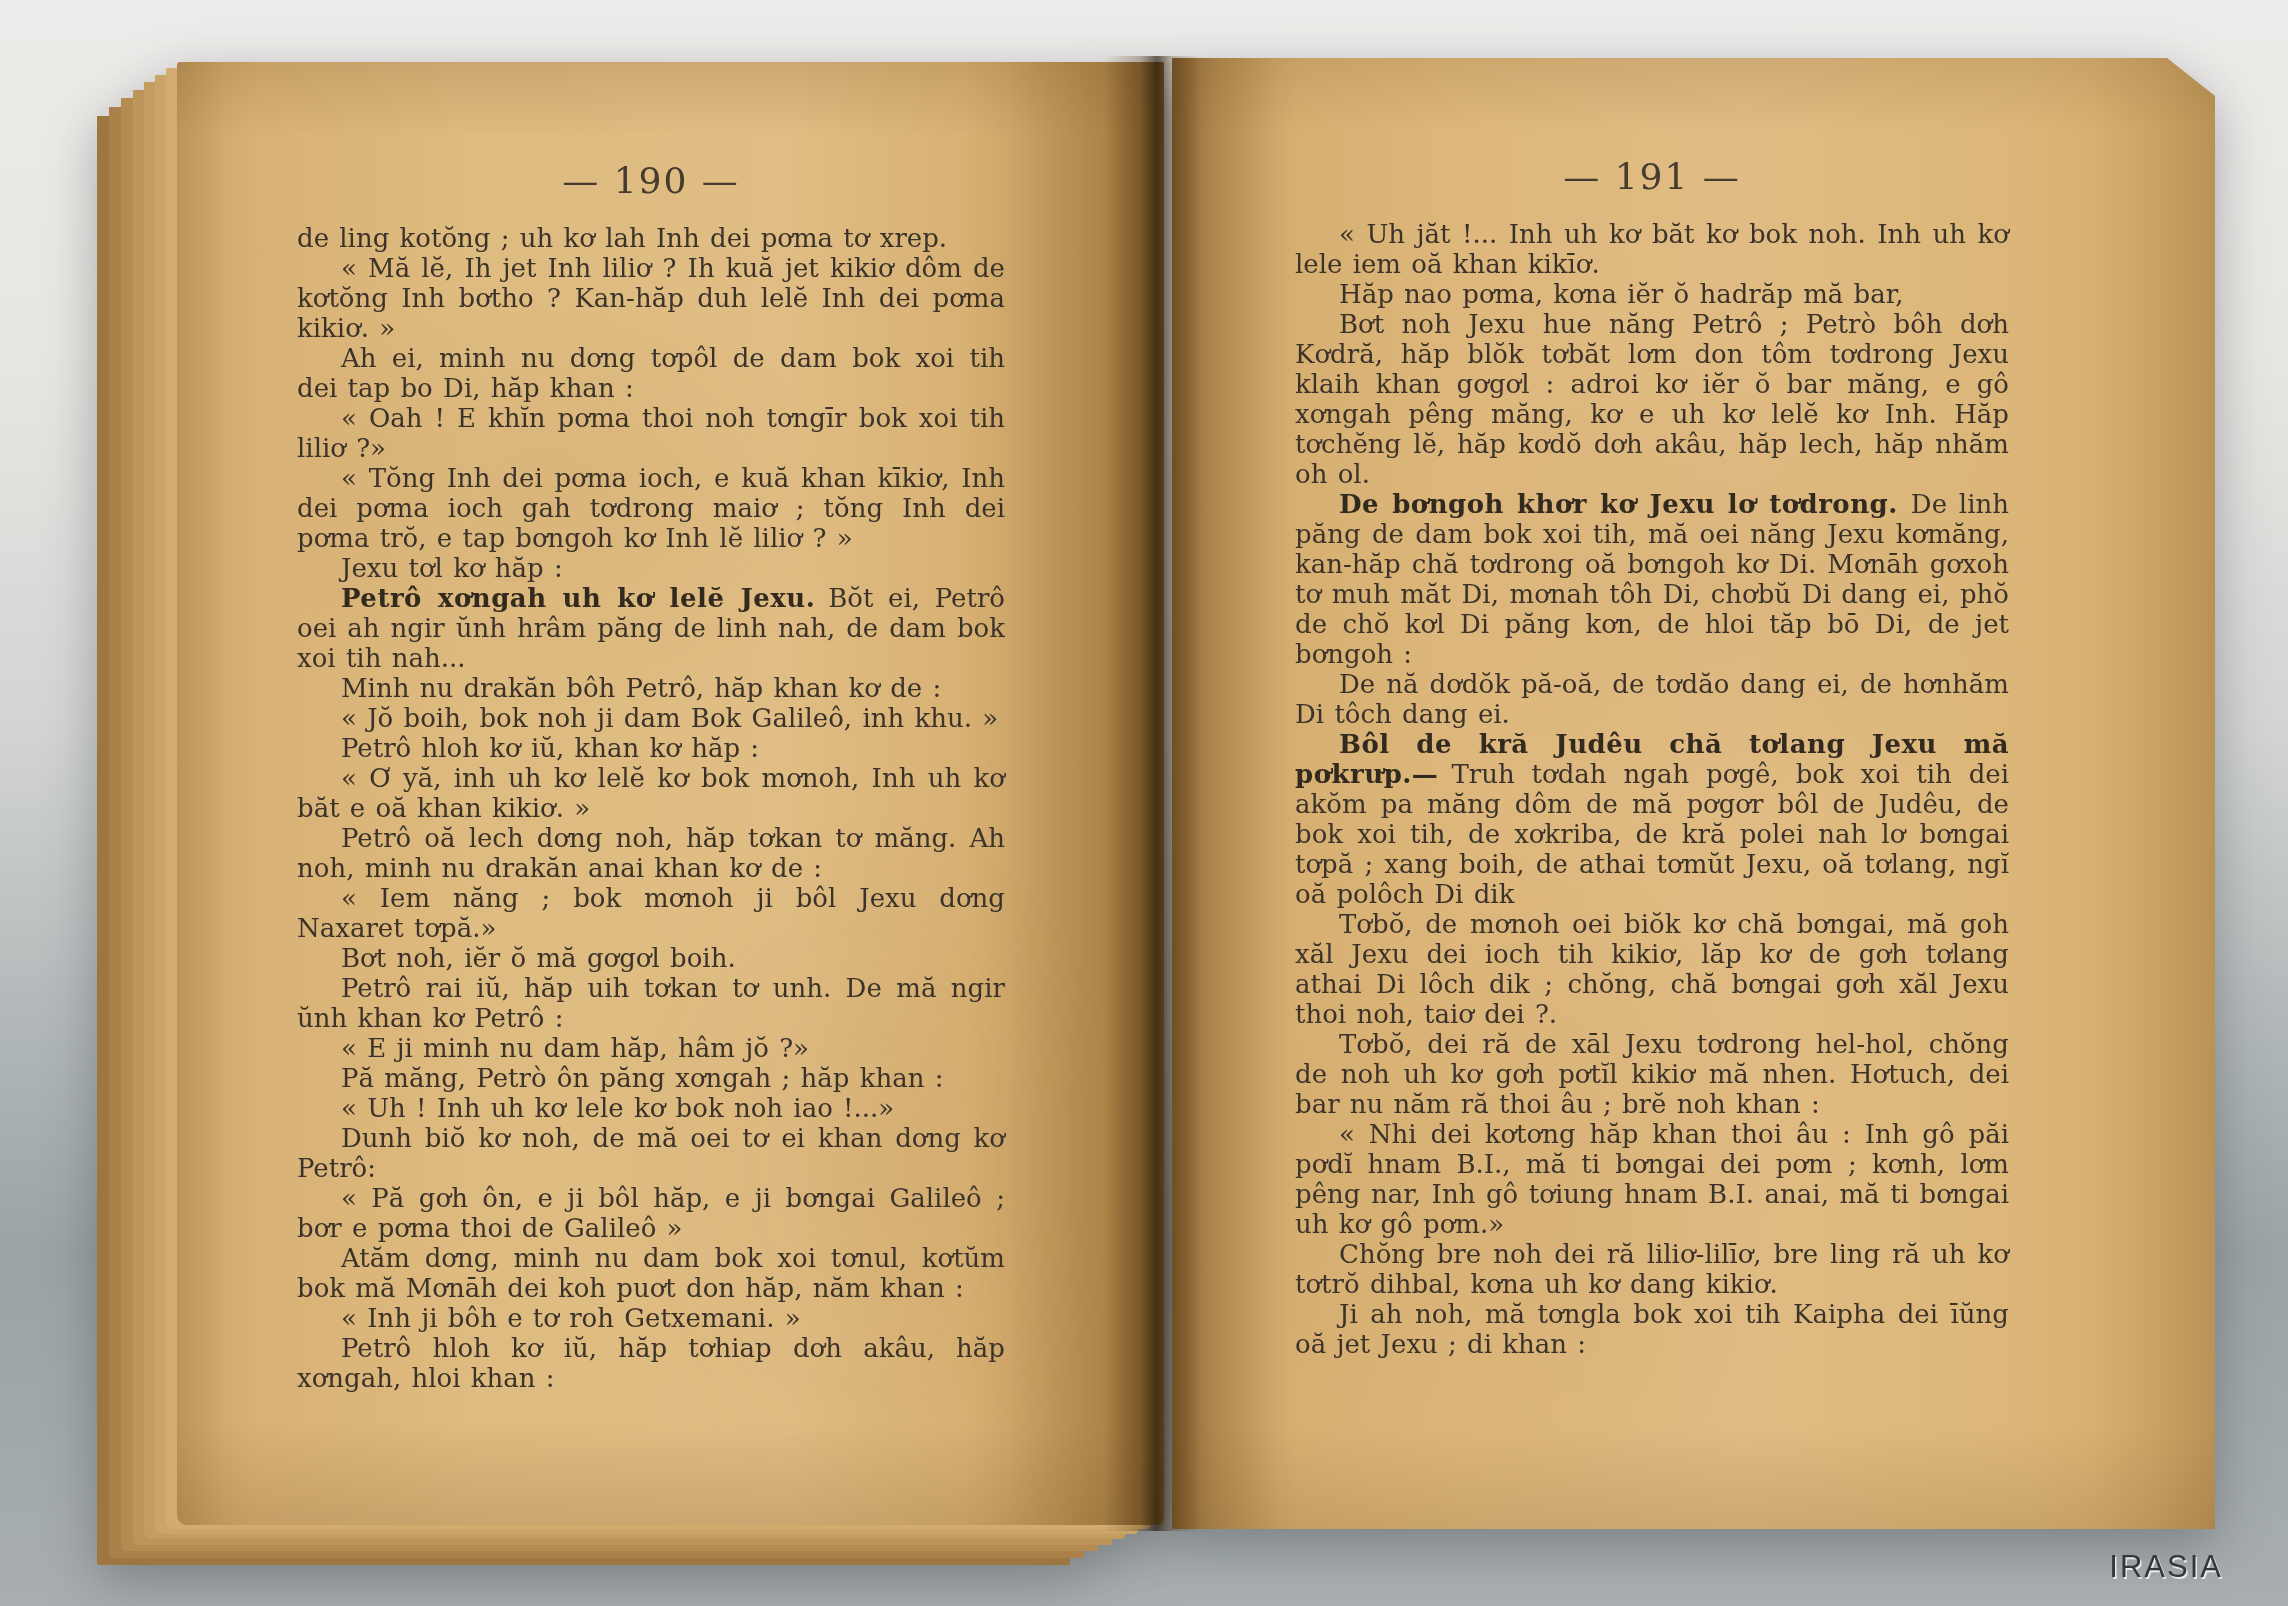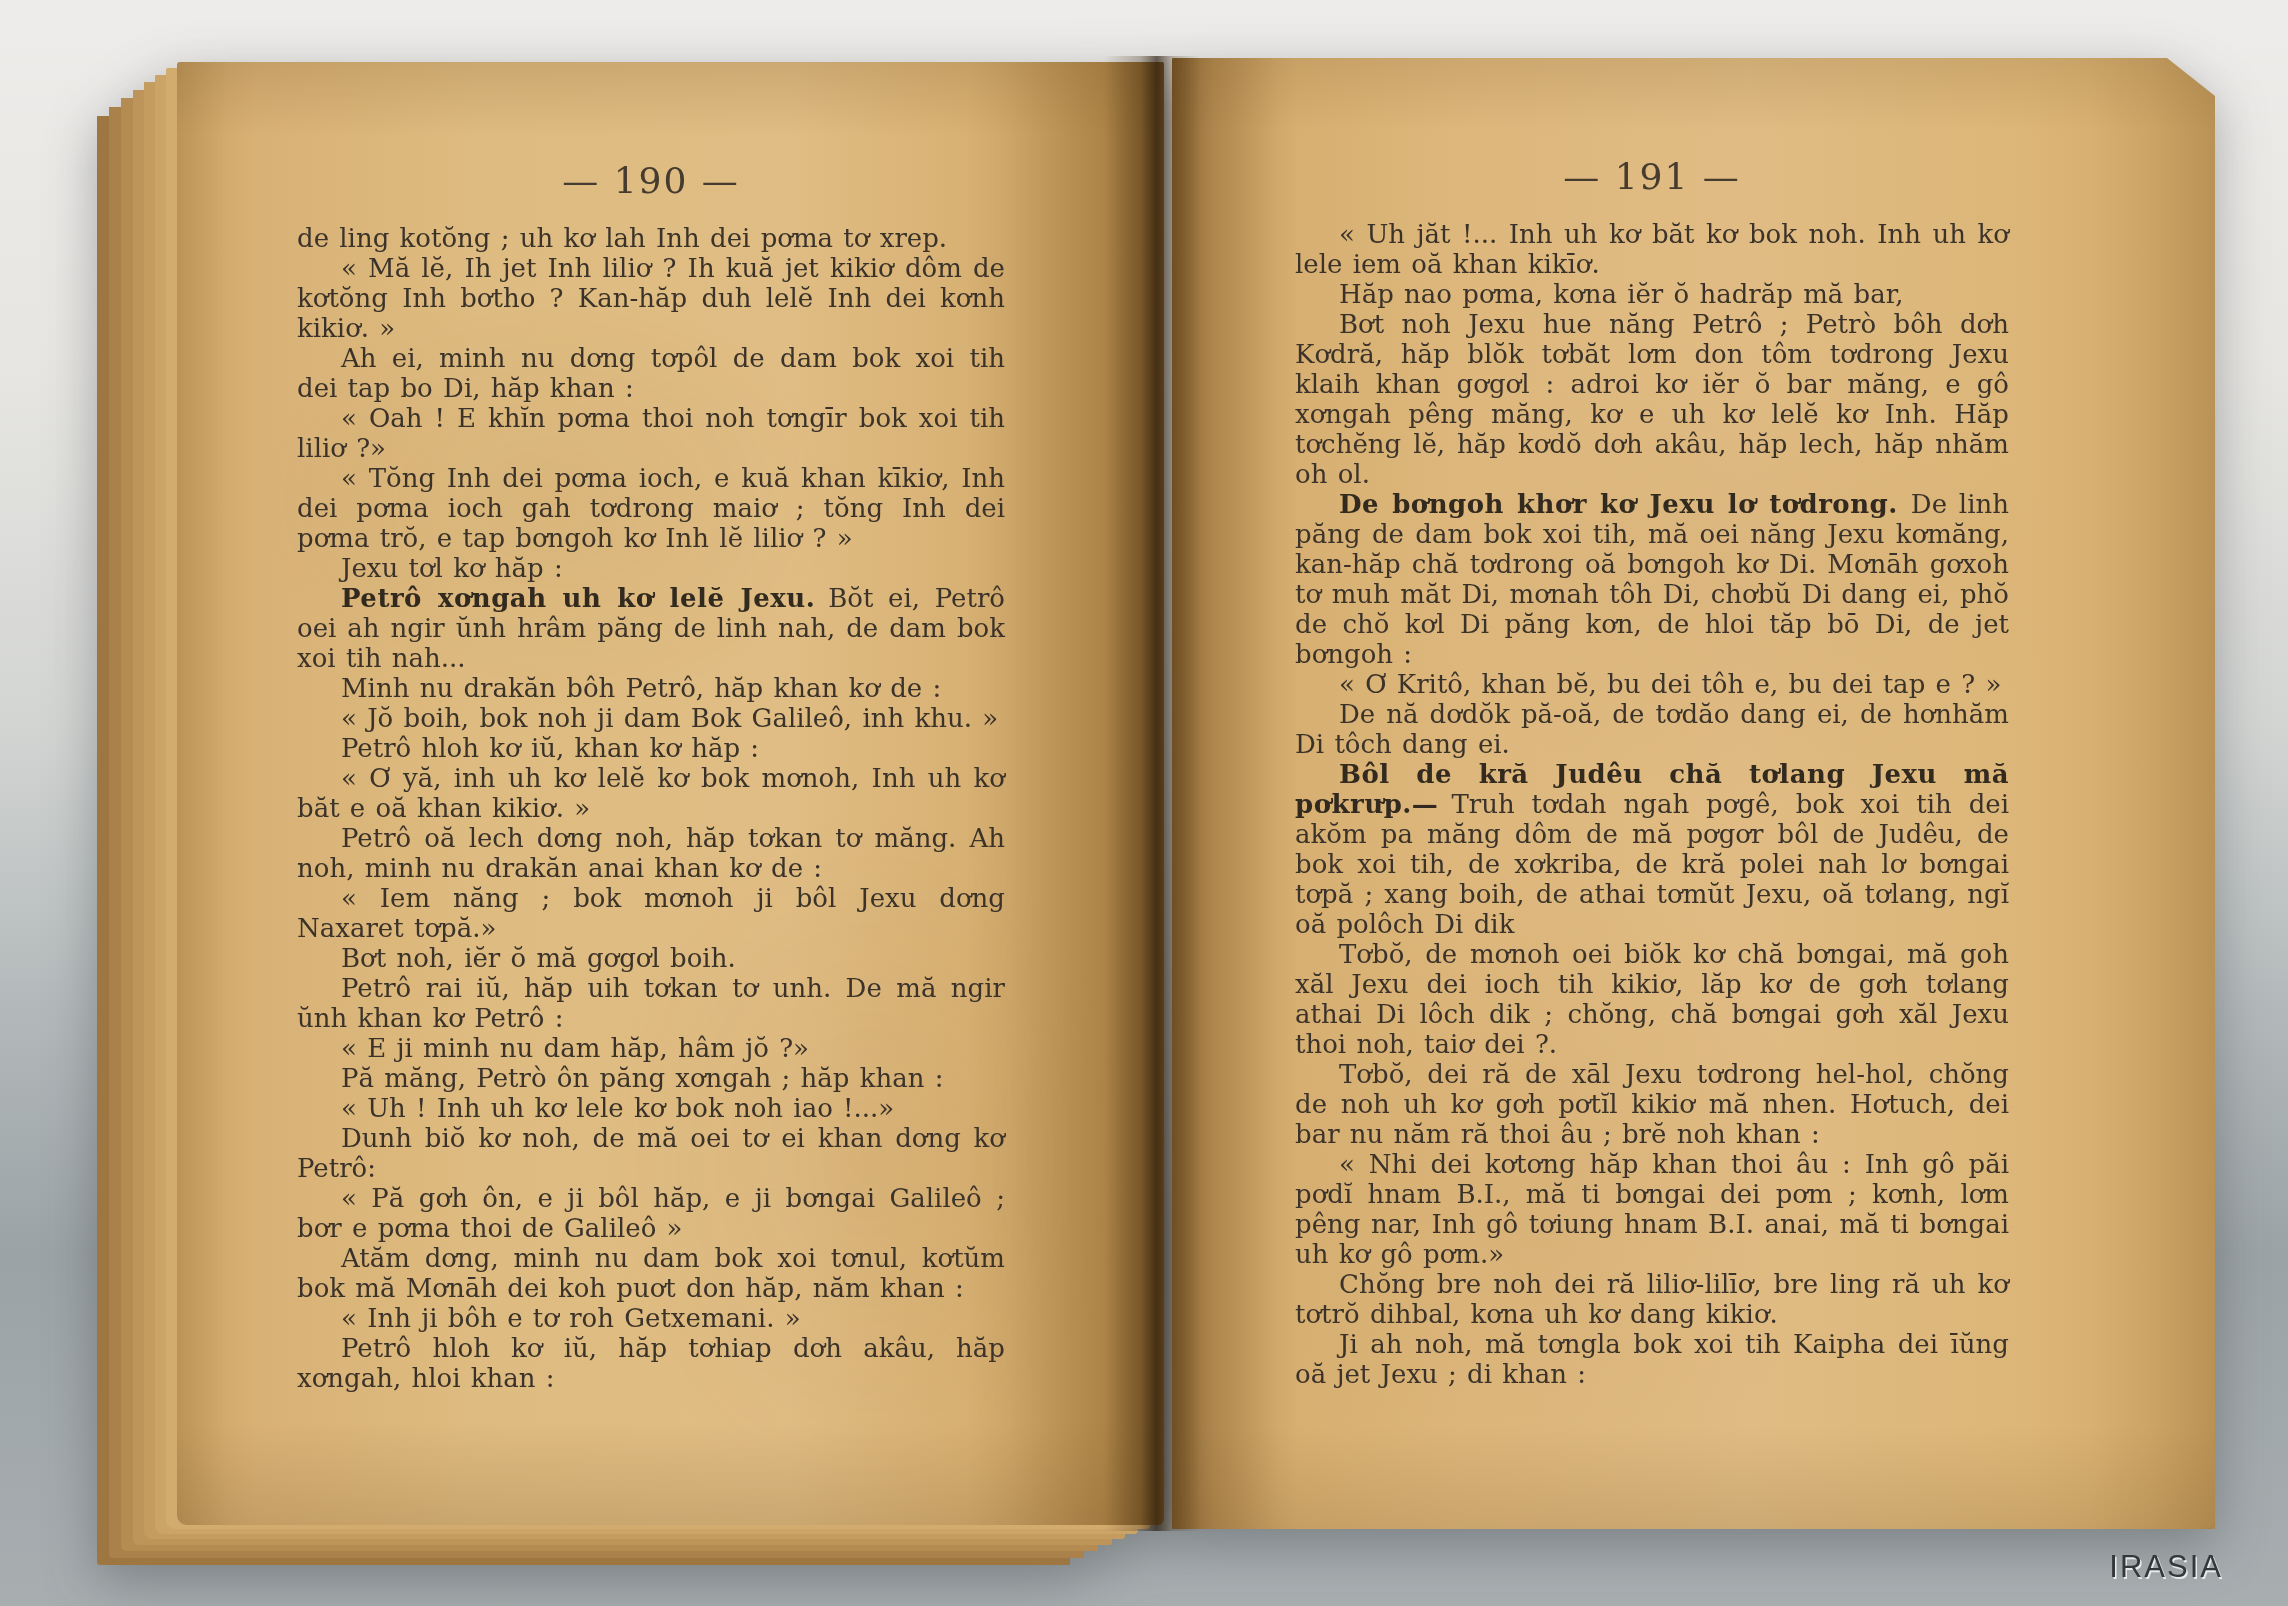--- a/index.html
+++ b/index.html
@@ -94,21 +94,21 @@
   <div class="book">
 
     <div class="page-left"></div>
     <div class="page-right"></div>
     <div class="gutter"></div>
 
     <div class="page-inner left">
       <div class="page-header">— 190 —</div>
       <div id="page-left-content">
           <p class="para">de ling kotŏng ; uh kơ lah Inh dei pơma tơ xrep.</p>
-          <p class="para indent">« Mă lĕ, Ih jet Inh liliơ ? Ih kuă jet kikiơ dôm de kơtŏng Inh bơtho ? Kan-hăp duh lelĕ Inh dei kơnh kikiơ. »</p>
+          <p class="para indent">« Mă lĕ, Ih jet Inh liliơ ? Ih kuă jet kikiơ dôm de kơtŏng Inh bơtho ? Kan-hăp duh lelĕ Inh dei pơma kikiơ. »</p>
           <p class="para indent">Ah ei, minh nu dơng tơpôl de dam bok xoi tih dei tap bo Di, hăp khan :</p>
           <p class="para indent">« Oah ! E khĭn pơma thoi noh tơngīr bok xoi tih liliơ ?»</p>
           <p class="para indent">« Tŏng Inh dei pơma ioch, e kuă khan kīkiơ, Inh dei pơma ioch gah tơdrong maiơ ; tŏng Inh dei pơma trŏ, e tap bơngoh kơ Inh lĕ liliơ ? »</p>
           <p class="para indent">Jexu tơl kơ hăp :</p>
           <p class="para indent gap"><b class="lead">Petrô xơngah uh kơ lelĕ Jexu.</b> Bŏt ei, Petrô oei ah ngir ŭnh hrâm păng de linh nah, de dam bok xoi tih nah...</p>
           <p class="para indent">Minh nu drakăn bôh Petrô, hăp khan kơ de :</p>
           <p class="para indent">« Jŏ boih, bok noh ji dam Bok Galileô, inh khu. »</p>
           <p class="para indent">Petrô hloh kơ iŭ, khan kơ hăp :</p>
           <p class="para indent">« Ơ yă, inh uh kơ lelĕ kơ bok mơnoh, Inh uh kơ băt e oă khan kikiơ. »</p>
           <p class="para indent">Petrô oă lech dơng noh, hăp tơkan tơ măng. Ah noh, minh nu drakăn anai khan kơ de :</p>
@@ -126,21 +126,20 @@
         </div>
     </div>
 
     <div class="page-inner right">
       <div class="page-header">— 191 —</div>
       <div id="page-right-content">
           <p class="para indent">« Uh jăt !... Inh uh kơ băt kơ bok noh. Inh uh kơ lele iem oă khan kikīơ.</p>
           <p class="para indent">Hăp nao pơma, kơna iĕr ŏ hadrăp mă bar,</p>
           <p class="para indent">Bơt noh Jexu hue năng Petrô ; Petrò bôh dơh Kơdră, hăp blŏk tơbăt lơm don tôm tơdrong Jexu klaih khan gơgơl : adroi kơ iĕr ŏ bar măng, e gô xơngah pêng măng, kơ e uh kơ lelĕ kơ Inh. Hăp tơchĕng lĕ, hăp kơdŏ dơh akâu, hăp lech, hăp nhăm oh ol.</p>
           <p class="para indent gap"><b class="lead">De bơngoh khơr kơ Jexu lơ tơdrong.</b> De linh păng de dam bok xoi tih, mă oei năng Jexu kơmăng, kan-hăp chă tơdrong oă bơngoh kơ Di. Mơnāh gơxoh tơ muh măt Di, mơnah tôh Di, chơbŭ Di dang ei, phŏ de chŏ kơl Di păng kơn, de hloi tăp bō Di, de jet bơngoh :</p>
-          <p class="para indent">« Ơ Kritô, khan bĕ, bu dei tôh e, bu dei tap e ? »</p>
           <p class="para indent">De nă dơdŏk pă-oă, de tơdăo dang ei, de hơnhăm Di tôch dang ei.</p>
           <p class="para indent gap"><b class="lead">Bôl de kră Judêu chă tơlang Jexu mă pơkrưp.—</b> Truh tơdah ngah pơgê, bok xoi tih dei akŏm pa măng dôm de mă pơgơr bôl de Judêu, de bok xoi tih, de xơkriba, de kră polei nah lơ bơngai tơpă ; xang boih, de athai tơmŭt Jexu, oă tơlang, ngĭ oă polôch Di dik</p>
           <p class="para indent">Tơbŏ, de mơnoh oei biŏk kơ chă bơngai, mă goh xăl Jexu dei ioch tih kikiơ, lăp kơ de gơh tơlang athai Di lôch dik ; chŏng, chă bơngai gơh xăl Jexu thoi noh, taiơ dei ?.</p>
           <p class="para indent">Tơbŏ, dei ră de xāl Jexu tơdrong hel-hol, chŏng de noh uh kơ gơh pơtĭl kikiơ mă nhen. Hơtuch, dei bar nu năm ră thoi âu ; brĕ noh khan :</p>
           <p class="para indent">« Nhi dei kơtơng hăp khan thoi âu : Inh gô păi pơdĭ hnam B.I., mă ti bơngai dei pơm ; kơnh, lơm pêng nar, Inh gô tơiung hnam B.I. anai, mă ti bơngai uh kơ gô pơm.»</p>
           <p class="para indent">Chŏng bre noh dei ră liliơ-lilīơ, bre ling ră uh kơ tơtrŏ dihbal, kơna uh kơ dang kikiơ.</p>
           <p class="para indent">Ji ah noh, mă tơngla bok xoi tih Kaipha dei īŭng oă jet Jexu ; di khan :</p>
         </div>
     </div>
 

